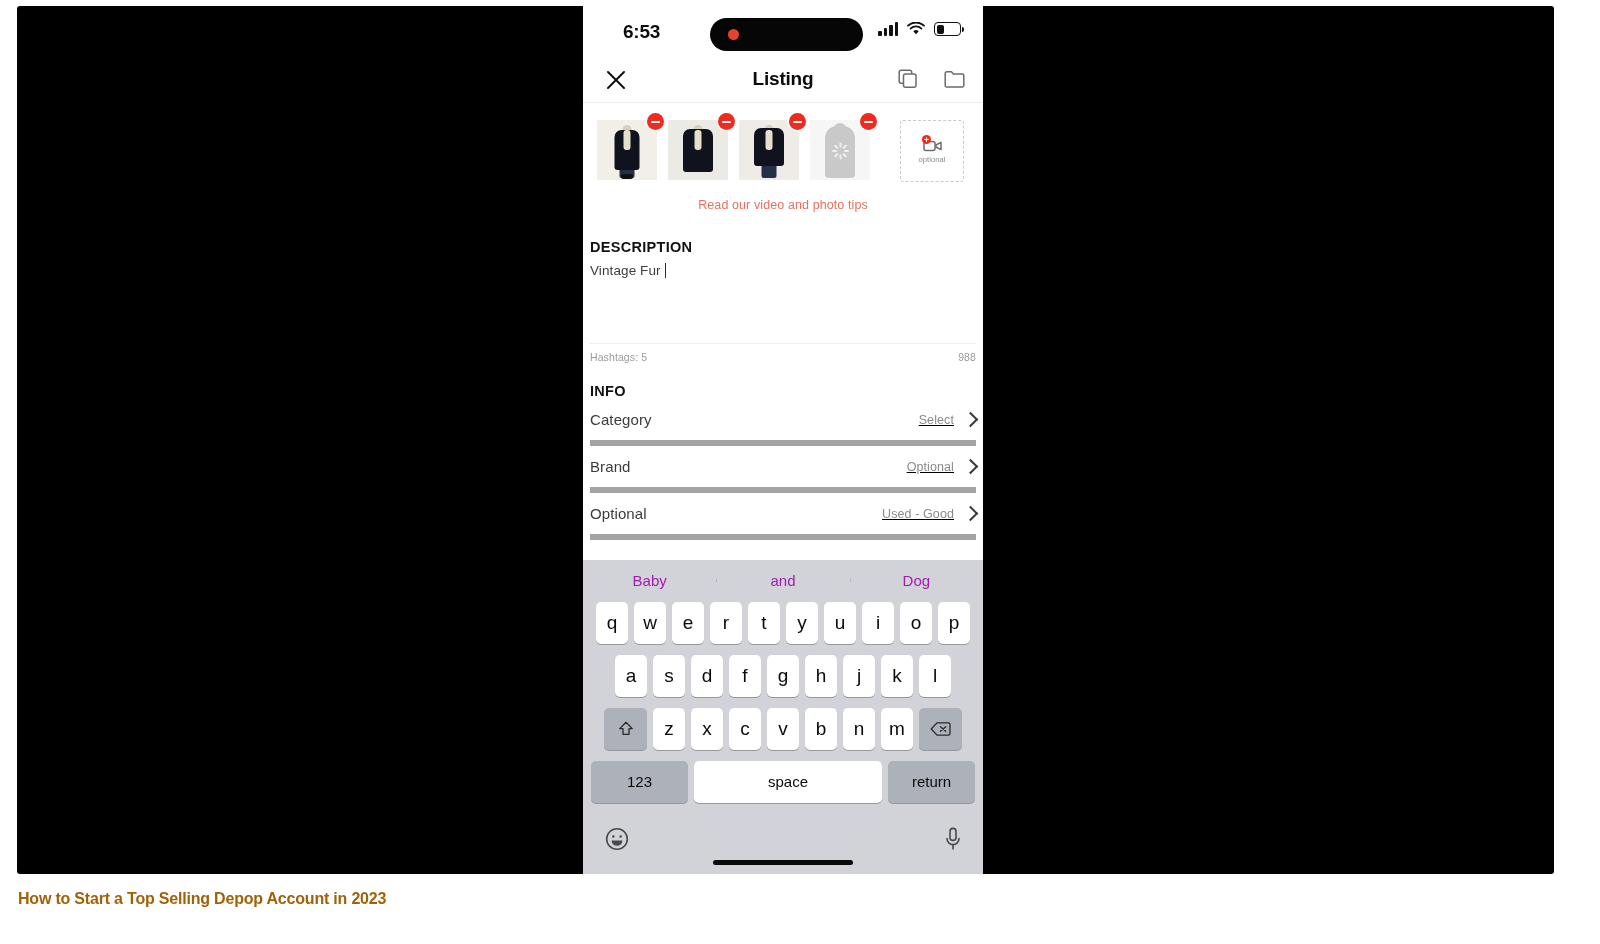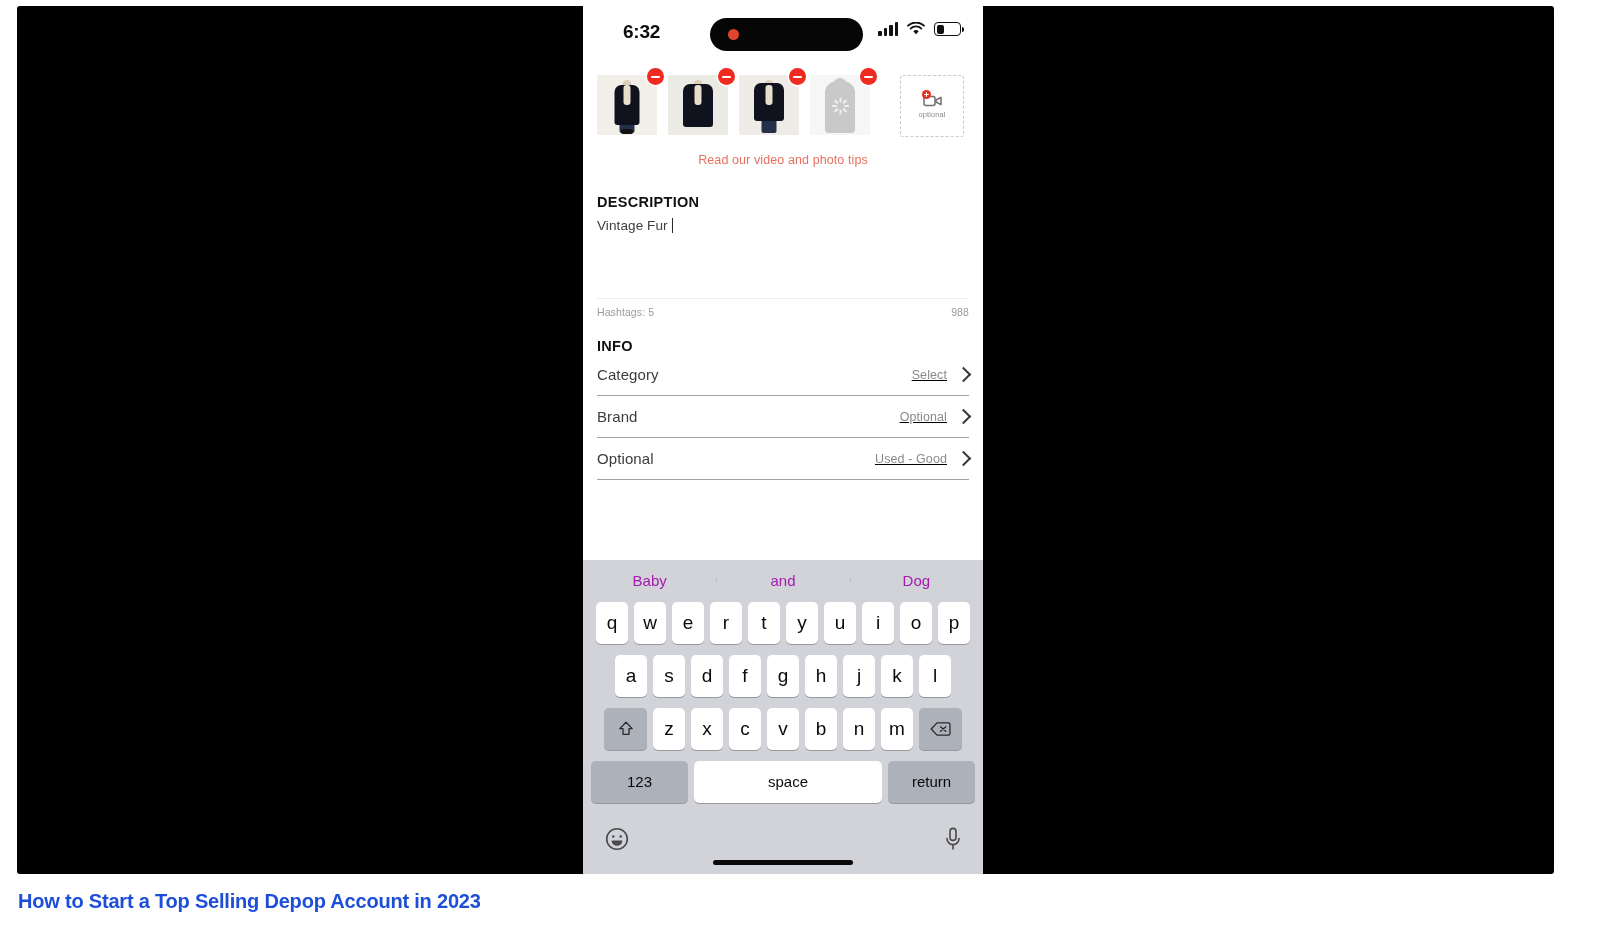--- a/index.html
+++ b/index.html
@@ -320,21 +320,21 @@
   .tips-link {
     margin-top: 16px;
     text-align: center;
     font-size: 12.5px;
     color: #e8705e;
     letter-spacing: 0.1px;
   }
 
   
   .section {
-    padding: 0 14px;
+    padding: 0 7px;
     margin-top: 16px;
   }
   .section-head {
     margin-top: 27px;
     font-size: 14.5px;
     font-weight: 700;
     color: #111;
     letter-spacing: 0.3px;
   }
   .desc-area {
@@ -374,21 +374,21 @@
     font-size: 14.5px;
     font-weight: 700;
     color: #111;
     letter-spacing: 0.3px;
   }
   .row {
     display: flex;
     align-items: center;
     justify-content: space-between;
     height: 41px;
-    border-bottom: 1px solid #a3a3a3;
+    border-bottom: 6px solid #a3a3a3;
   }
   .row-label {
     font-size: 15px;
     color: #3c3c3c;
     letter-spacing: 0.1px;
   }
   .row-right {
     display: flex;
     align-items: center;
     gap: 11px;
@@ -503,37 +503,37 @@
     background: #0a0a0a;
     border-radius: 3px;
     margin: 0 auto 9px auto;
   }
 
   
   .caption {
     position: absolute;
     left: 18px;
     top: 890px;
-    font-size: 20px;
+    font-size: 16px;
     font-weight: 700;
-    color: #1d4ed8;
+    color: #a16207;
     letter-spacing: -0.2px;
   }
 </style>
 </head>
 <body>
 
 <div class="page">
 
   <div class="stage">
 
     <div class="phone">
 
       <div class="statusbar">
-        <div class="status-time">6:32</div>
+        <div class="status-time">6:53</div>
         <div class="dynamic-island">
           <div class="rec-dot"></div>
         </div>
         <div class="status-icons">
           <div class="bars">
               <i></i>
               <i></i>
               <i></i>
               <i></i>
             </div>
@@ -541,20 +541,35 @@
             <path d="M9 12.2 L6.3 9.2 a4 4 0 0 1 5.4 0 Z" fill="#111"></path>
             <path d="M3.6 6.6 a7.8 7.8 0 0 1 10.8 0" stroke="#111" stroke-width="1.8" fill="none" stroke-linecap="round"></path>
             <path d="M1 3.7 a11.6 11.6 0 0 1 16 0" stroke="#111" stroke-width="1.8" fill="none" stroke-linecap="round"></path>
           </svg>
           <div class="batt">
               <div class="fill"></div>
             </div>
         </div>
       </div>
 
+      <div class="navbar">
+        <svg class="nav-close" viewBox="0 0 22 22">
+          <path d="M3 3 L19 19 M19 3 L3 19" stroke="#111" stroke-width="2" stroke-linecap="round"></path>
+        </svg>
+        <div class="nav-title">Listing</div>
+        <div class="nav-right">
+          <svg width="20" height="20" viewBox="0 0 20 20">
+            <rect x="1.2" y="1.2" width="12.5" height="13" rx="2" fill="none" stroke="#6b6b6f" stroke-width="1.5"></rect>
+            <rect x="5.5" y="5" width="12.5" height="13.2" rx="2" fill="#fff" stroke="#6b6b6f" stroke-width="1.5"></rect>
+          </svg>
+          <svg width="21" height="18" viewBox="0 0 21 18">
+            <path d="M1.2 15.6 V3.4 a1.6 1.6 0 0 1 1.6-1.6 h4.6 l2 2.2 h8.8 a1.6 1.6 0 0 1 1.6 1.6 V15.6 a1.3 1.3 0 0 1 -1.3 1.3 H2.5 a1.3 1.3 0 0 1 -1.3 -1.3 Z" fill="none" stroke="#6b6b6f" stroke-width="1.5" stroke-linejoin="round"></path>
+          </svg>
+        </div>
+      </div>
 
       <div class="photos">
 
         <div class="thumb">
           <div class="img">
             <div class="fig-bg"></div>
             <div class="fig-head"></div>
             <div class="fig-legs"></div>
             <div class="fig-coat"></div>
             <div class="fig-collar"></div>

